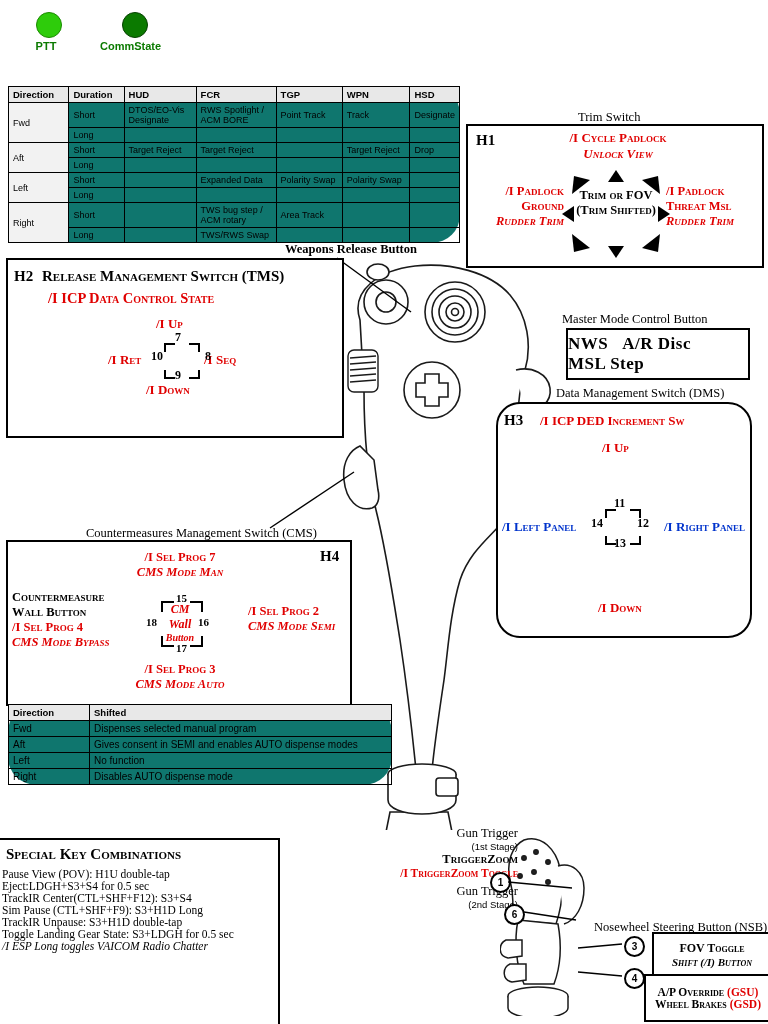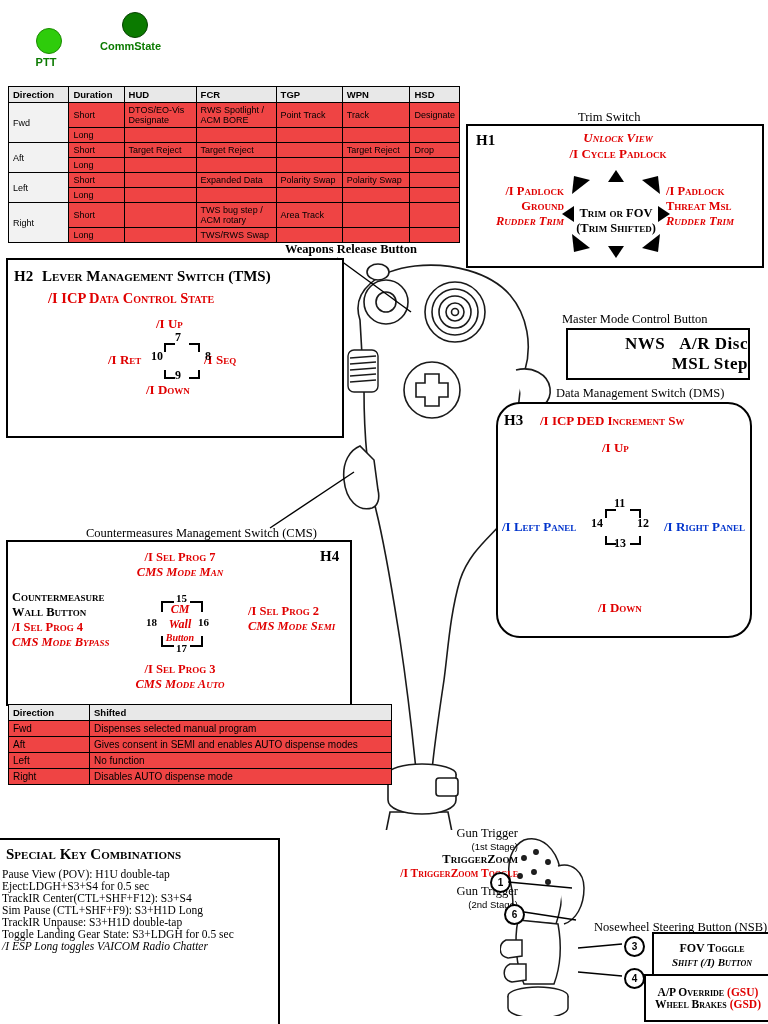--- a/index.html
+++ b/index.html
@@ -2,21 +2,21 @@
 <html><head>
 <meta charset="utf-8">
 <style>
   html,body{margin:0;padding:0;}
   body{width:768px;height:1024px;background:#ffffff;font-family:"Liberation Serif",serif;position:relative;overflow:hidden;}
   .abs{position:absolute;}
   
   .led{width:24px;height:24px;border-radius:50%;}
   .led-label{font-family:"Liberation Sans",sans-serif;font-size:11px;font-weight:bold;text-align:center;}
   
-  table.grid{border-collapse:collapse;font-family:"Liberation Sans",sans-serif;font-size:9px;background:#ef4444;}
+  table.grid{border-collapse:collapse;font-family:"Liberation Sans",sans-serif;font-size:9px;background:#0f766e;border-radius:28px;}
   table.grid th,table.grid td{border:1px solid #000;padding:2px 4px;vertical-align:middle;}
   table.grid th{background:#e8e8e8;font-weight:bold;text-align:left;font-size:9.5px;}
   table.grid td.dir{background:#f2f2f2;}
   
   .box{border:2px solid #000;background:#fff;}
   .red{color:#e00000;}
   .blue{color:#0033cc;}
   .bold{font-weight:bold;}
   .it{font-style:italic;}
   .sc{font-variant:small-caps;}
@@ -26,21 +26,21 @@
   .num{font-family:"Liberation Serif",serif;font-weight:bold;font-size:12px;}
   .smallnum{font-family:"Liberation Serif",serif;font-weight:bold;font-size:11px;}
   svg{display:block;}
   .mm{font-family:"Liberation Serif",serif;font-weight:bold;font-size:17px;letter-spacing:.5px;}
   .circ{width:17px;height:17px;border:2px solid #000;border-radius:50%;display:flex;align-items:center;justify-content:center;font-family:"Liberation Sans",sans-serif;font-size:10px;font-weight:bold;background:#fff;}
   .sk{font-family:"Liberation Serif",serif;font-size:11.5px;}
 </style>
 </head>
 <body>
 
-<div class="abs" style="left:30px;top:28px;">
+<div class="abs" style="left:30px;top:12px;">
   <div class="led" style="background:#2ecc0b;border:1px solid #1a8a00;margin-left:6px;"></div>
   <div class="led-label" style="color:#0b7a00;margin-top:2px;">PTT</div>
 </div>
 <div class="abs" style="left:100px;top:12px;">
   <div class="led" style="background:#0b7a00;border:1px solid #054000;margin-left:22px;"></div>
   <div class="led-label" style="color:#0b7a00;margin-top:2px;">CommState</div>
 </div>
 
 <div class="abs" style="left:8px;top:86px;">
   <table class="grid" style="width:452px;">
@@ -180,34 +180,34 @@
     <ellipse cx="42" cy="14" rx="34" ry="10"></ellipse>
     <path d="M8 14 L8 40 C8 48 22 54 42 54 C62 54 76 48 76 40 L76 14"></path>
     <rect x="56" y="18" width="22" height="18" rx="3"></rect>
   </g>
 </svg>
 
 <div class="abs t-title" style="left:578px;top:110px;">Trim Switch</div>
 <div class="abs box" style="left:466px;top:124px;width:294px;height:140px;">
   <div class="abs hlabel" style="left:8px;top:6px;">H1</div>
   <div class="abs ctr" style="left:50px;top:4px;width:200px;">
+    <div class="red sc bold" style="font-size:13px;">/I Cycle Padlock</div>
     <div class="red sc bold it" style="font-size:13px;">Unlock View</div>
-    <div class="red sc bold" style="font-size:13px;">/I Cycle Padlock</div>
   </div>
   <div class="abs" style="left:4px;top:58px;width:92px;text-align:right;">
     <div class="red sc bold" style="font-size:12.5px;">/I Padlock</div>
     <div class="red sc bold" style="font-size:12.5px;">Ground</div>
     <div class="red sc bold it" style="font-size:12.5px;">Rudder Trim</div>
   </div>
   <div class="abs" style="left:198px;top:58px;width:94px;">
     <div class="red sc bold" style="font-size:12.5px;">/I Padlock</div>
     <div class="red sc bold" style="font-size:12.5px;">Threat Msl</div>
     <div class="red sc bold it" style="font-size:12.5px;">Rudder Trim</div>
   </div>
-  <div class="abs ctr" style="left:98px;top:80px;width:100px;">
+  <div class="abs ctr" style="left:98px;top:62px;width:100px;">
     <div class="bold sc" style="font-size:12.5px;">Trim or FOV</div>
     <div class="bold sc" style="font-size:12.5px;">(Trim Shifted)</div>
   </div>
 
   <svg class="abs" style="left:94px;top:44px;" width="108" height="88">
     <g fill="#000">
       <polygon points="54,0 62,12 46,12"></polygon>
       <polygon points="54,88 62,76 46,76"></polygon>
       <polygon points="0,44 12,36 12,52"></polygon>
       <polygon points="108,44 96,36 96,52"></polygon>
@@ -219,21 +219,21 @@
   </svg>
 </div>
 
 <div class="abs t-title bold" style="left:285px;top:242px;">Weapons Release Button</div>
 <svg class="abs" style="left:335px;top:256px;" width="80" height="60">
   <line x1="2" y1="2" x2="76" y2="56" stroke="#000" stroke-width="1.4"></line>
 </svg>
 
 <div class="abs box" style="left:6px;top:258px;width:334px;height:176px;">
   <div class="abs hlabel" style="left:6px;top:8px;">H2</div>
-  <div class="abs sc bold" style="left:34px;top:8px;font-size:15px;">Lever Management Switch (TMS)</div>
+  <div class="abs sc bold" style="left:34px;top:8px;font-size:15px;">Release Management Switch (TMS)</div>
   <div class="abs sc bold red" style="left:40px;top:30px;font-size:14.5px;">/I ICP Data Control State</div>
 
   <div class="abs sc bold red" style="left:148px;top:56px;font-size:13px;">/I Up</div>
   <div class="abs sc bold red" style="left:138px;top:122px;font-size:13px;">/I Down</div>
   <div class="abs sc bold red" style="left:100px;top:92px;font-size:13px;">/I Ret</div>
   <div class="abs sc bold red" style="left:196px;top:92px;font-size:13px;">/I Seq</div>
   <div class="abs num" style="left:167px;top:70px;">7</div>
   <div class="abs num" style="left:167px;top:108px;">9</div>
   <div class="abs num" style="left:143px;top:89px;">10</div>
   <div class="abs num" style="left:197px;top:89px;">8</div>
@@ -241,21 +241,21 @@
     <g stroke="#000" stroke-width="2" fill="none">
       <path d="M2 10 L2 2 L12 2"></path>
         <path d="M26 2 L36 2 L36 10"></path>
       <path d="M36 28 L36 36 L26 36"></path>
         <path d="M12 36 L2 36 L2 28"></path>
     </g>
   </svg>
 </div>
 
 <div class="abs t-title" style="left:562px;top:312px;">Master Mode Control Button</div>
-<div class="abs box" style="left:566px;top:328px;width:180px;height:48px;display:flex;flex-direction:column;align-items:flex-end;justify-content:center;">
+<div class="abs box" style="left:566px;top:328px;width:180px;height:48px;display:flex;flex-direction:column;align-items:flex-start;justify-content:center;">
   <div style="display:flex;gap:14px;">
     <span class="mm">NWS</span>
     <span class="mm">A/R Disc</span>
   </div>
   <div class="mm">MSL Step</div>
 </div>
 
 <div class="abs t-title" style="left:556px;top:386px;">Data Management Switch (DMS)</div>
 <div class="abs box" style="left:496px;top:402px;width:252px;height:232px;border-radius:24px;">
   <div class="abs hlabel" style="left:6px;top:8px;">H3</div>

